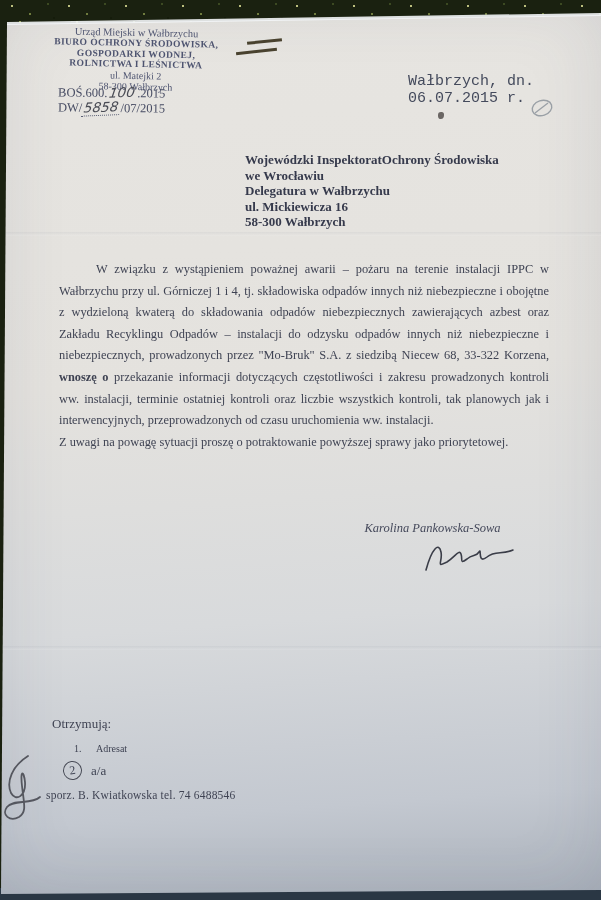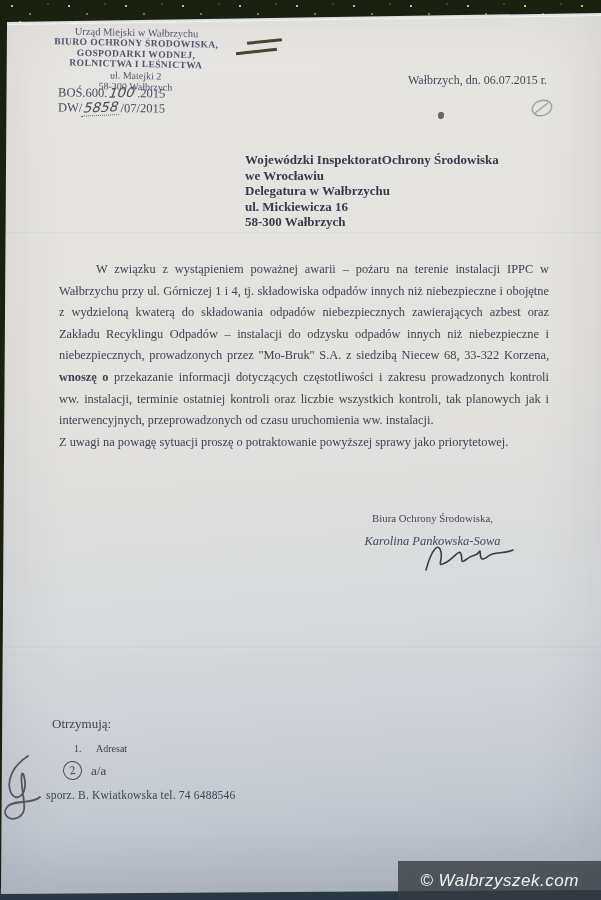--- a/index.html
+++ b/index.html
@@ -36,21 +36,21 @@
   .refs{position:absolute;left:58px;top:86px;color:#474c63;font-size:12.5px;line-height:13.5px;white-space:nowrap;transform:rotate(0.6deg);}
   .hand{font-family:"DejaVu Sans",sans-serif;font-style:italic;font-size:13.5px;color:#4a4c55;
     display:inline-block;transform:skewX(-10deg) rotate(-3deg);padding:0 2px;}
   .hand-dotted{border-bottom:1px dotted #5a5f74;}
 
   
   .bar{position:absolute;height:3px;background:#49422f;transform:rotate(-6deg);}
   .bar1{left:247px;top:40px;width:35px;}
   .bar2{left:236px;top:50px;width:41px;}
 
-  .dateline{position:absolute;left:408px;top:73px;font-size:12px;color:#444a5c;}
+  .dateline{position:absolute;left:408px;top:73px;font-size:15px;color:#444a5c;font-family:Liberation Mono, monospace;}
   .pencil-dot{position:absolute;left:438px;top:112px;width:6px;height:7px;border-radius:50% 40% 55% 50%;background:#55504e;opacity:.85;}
   .pencil-circle{position:absolute;left:528px;top:96px;}
 
   .recipient{position:absolute;left:245px;top:152px;width:320px;font-weight:bold;color:#363a4c;
     font-size:13px;line-height:15.5px;}
 
   .body-text{position:absolute;left:59px;top:259px;width:490px;font-size:12.4px;line-height:21.6px;
     color:#3f4353;text-align:justify;}
   .body-text p{margin:0;}
   .p1{text-indent:37px;}
@@ -118,21 +118,20 @@
       <div>ul. Mickiewicza 16</div>
       <div>58-300 Wałbrzych</div>
     </div>
 
     <div class="body-text">
       <p class="p1"><span>W związku z wystąpieniem poważnej awarii – pożaru na terenie instalacji IPPC w Wałbrzychu przy ul. Górniczej 1 i 4, tj. składowiska odpadów innych niż niebezpieczne i obojętne z wydzieloną kwaterą do składowania odpadów niebezpiecznych zawierających azbest oraz Zakładu Recyklingu Odpadów – instalacji do odzysku odpadów innych niż niebezpieczne i niebezpiecznych, prowadzonych przez "Mo-Bruk" S.A. z siedzibą Niecew 68, 33-322 Korzena, </span><b>wnoszę o</b><span> przekazanie informacji dotyczących częstotliwości i zakresu prowadzonych kontroli ww. instalacji, terminie ostatniej kontroli oraz liczbie wszystkich kontroli, tak planowych jak i interwencyjnych, przeprowadzonych od czasu uruchomienia ww. instalacji.</span></p>
       <p class="p2">Z uwagi na powagę sytuacji proszę o potraktowanie powyższej sprawy jako priorytetowej.</p>
     </div>
 
     <div class="signature-block">
-      <div class="sig-org">Biura Ochrony Środowiska,</div>
       <svg class="sig-svg" width="105" height="36" viewBox="0 0 105 36">
         <path d="M8 30 C 14 8, 21 2, 23 12 C 25 22, 17 28, 29 22 C 37 17, 41 9, 43 14 C 45 19, 41 25, 49 19 C 55 14, 58 17, 61 12 C 64 7, 59 25, 69 17 C 77 10, 84 15, 95 10" fill="none" stroke="#3a3d48" stroke-width="1.6" stroke-linecap="round"></path>
       </svg>
       <div class="sig-name">Karolina Pankowska-Sowa</div>
     </div>
 
     <div class="distribution">
       <div class="dist-heading">Otrzymują:</div>
       <div class="dist-item1"><span class="dist-num1">1.</span><span>Adresat</span></div>
       <div class="dist-item2">
@@ -142,16 +141,13 @@
       <div class="prepared">sporz. B. Kwiatkowska tel. 74 6488546</div>
     </div>
 
     <svg class="paraph-svg" width="46" height="76" viewBox="0 0 46 76">
       <path d="M30 4 C 14 14, 8 30, 13 41 C 18 50, 28 44, 27 30 C 26 20, 22 16, 24 34 C 26 52, 29 60, 21 65 C 12 70, 3 63, 9 55 C 15 47, 33 53, 42 45" fill="none" stroke="#55575f" stroke-width="1.8" stroke-linecap="round"></path>
     </svg>
   </div>
 
   <div class="paper-edge"></div>
 
-  <div class="watermark">
-    <span>© Walbrzyszek.com</span>
-  </div>
 </div>
 
 </body></html>

